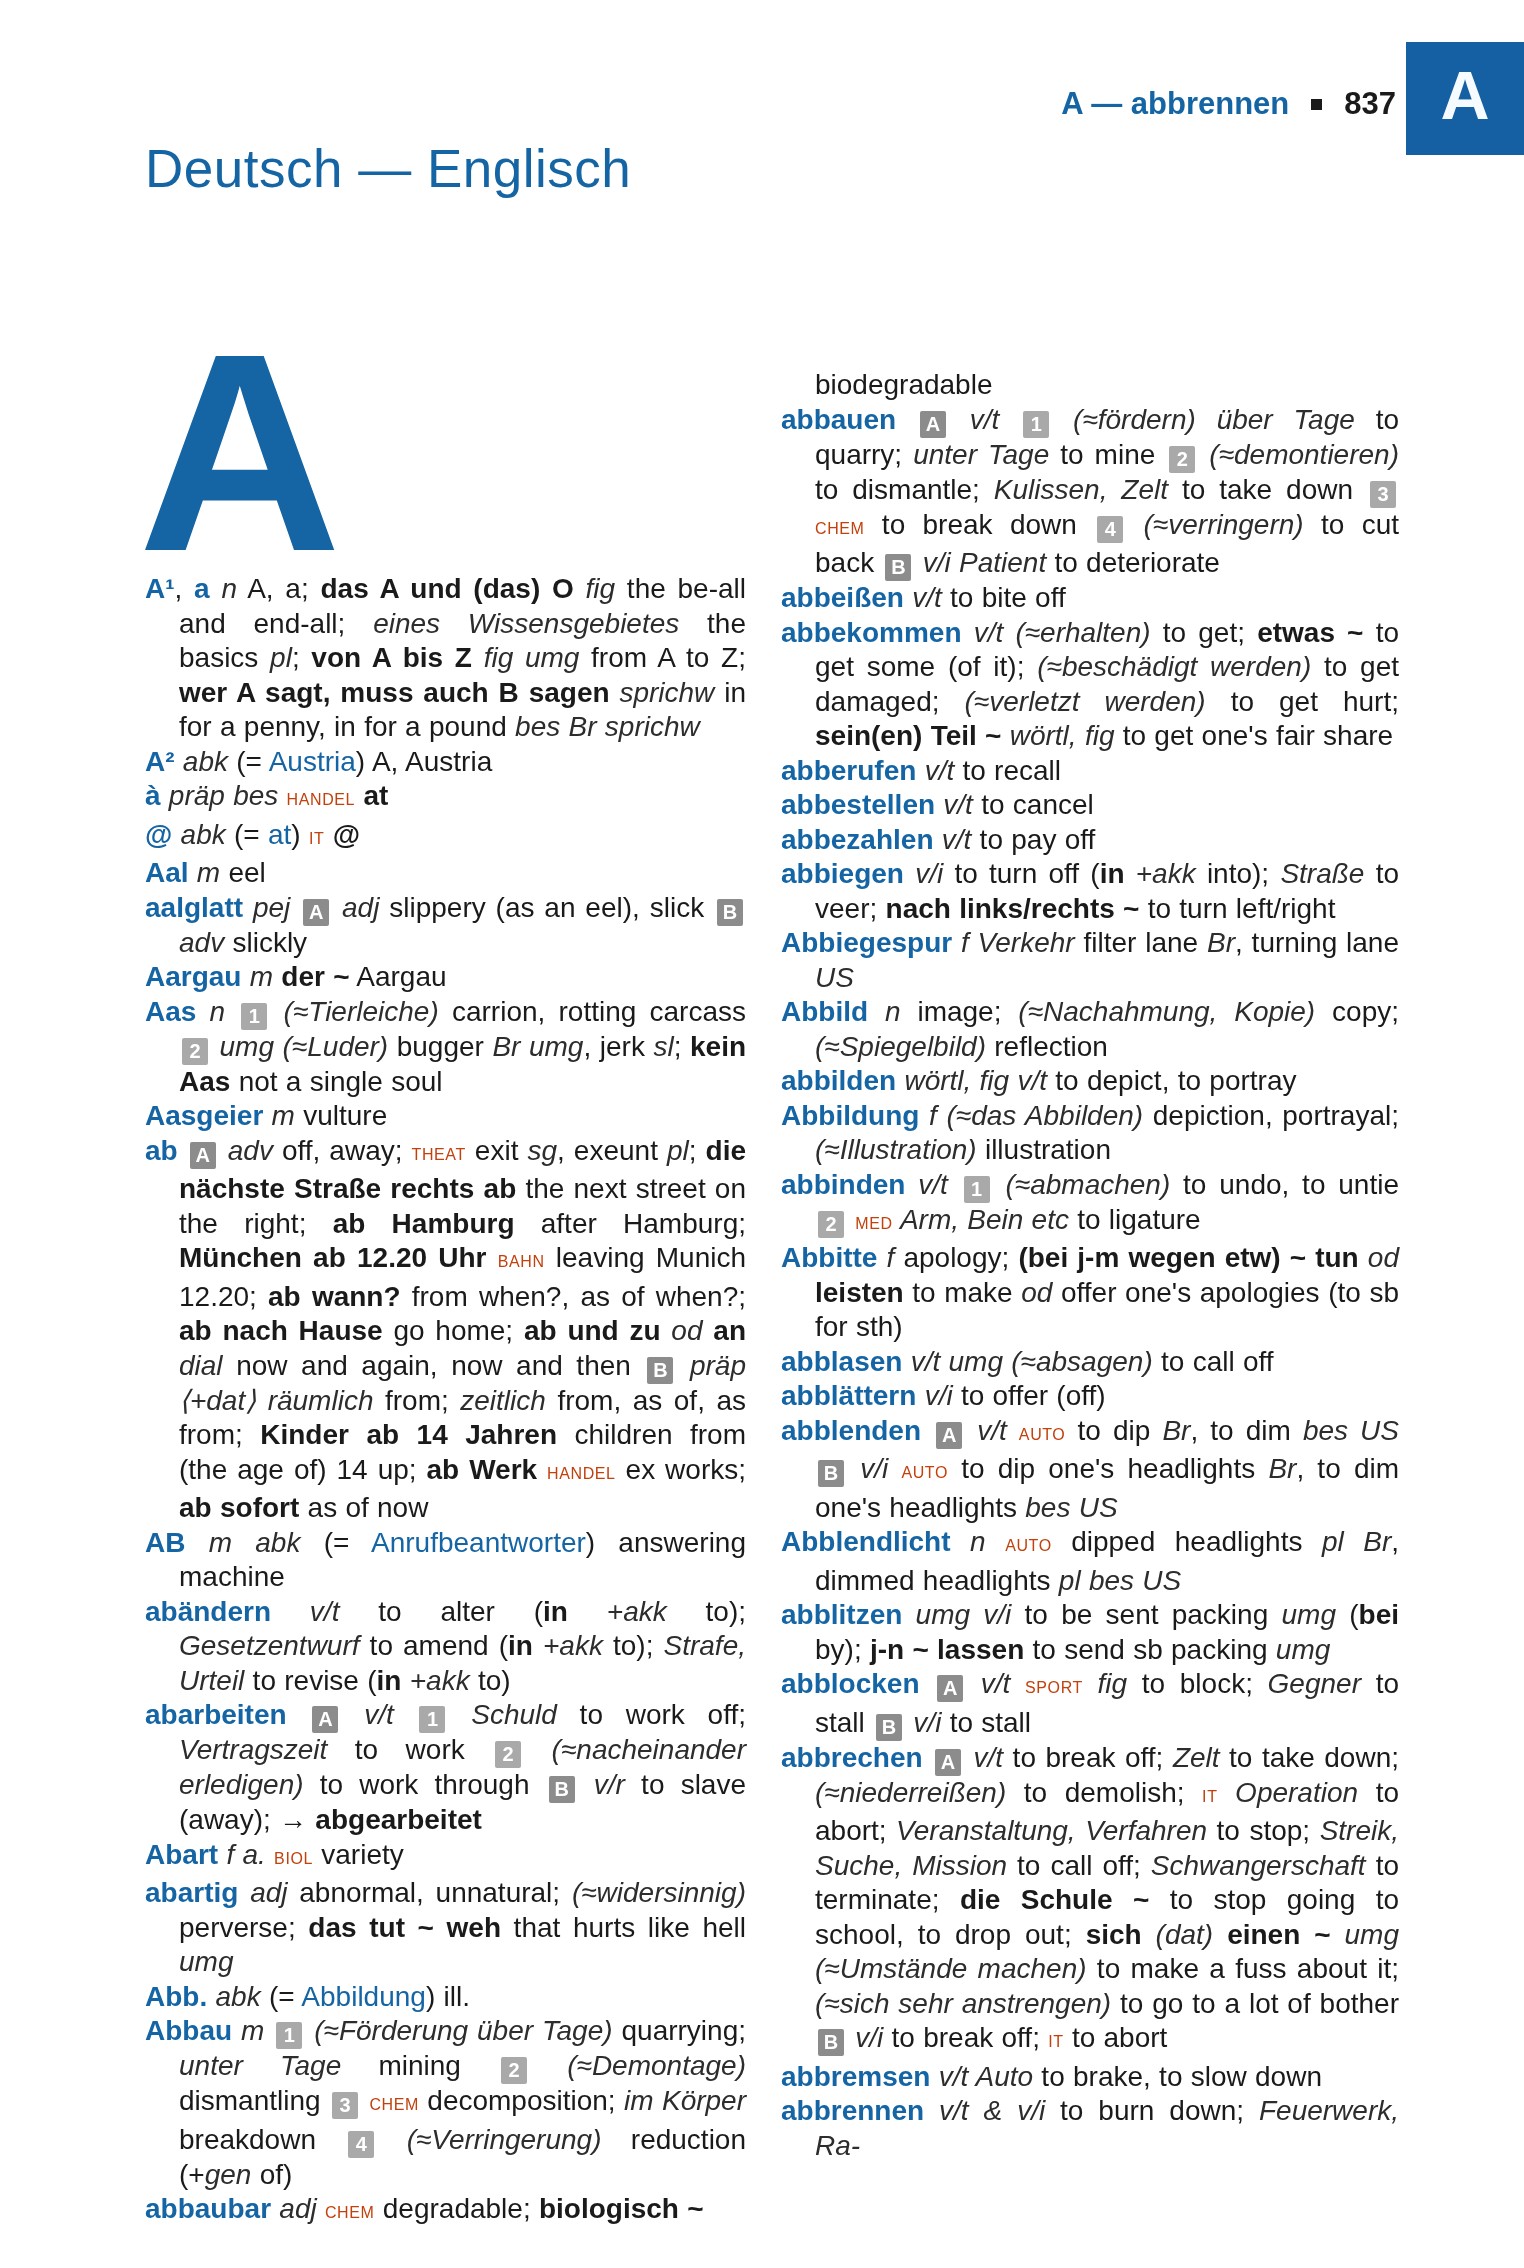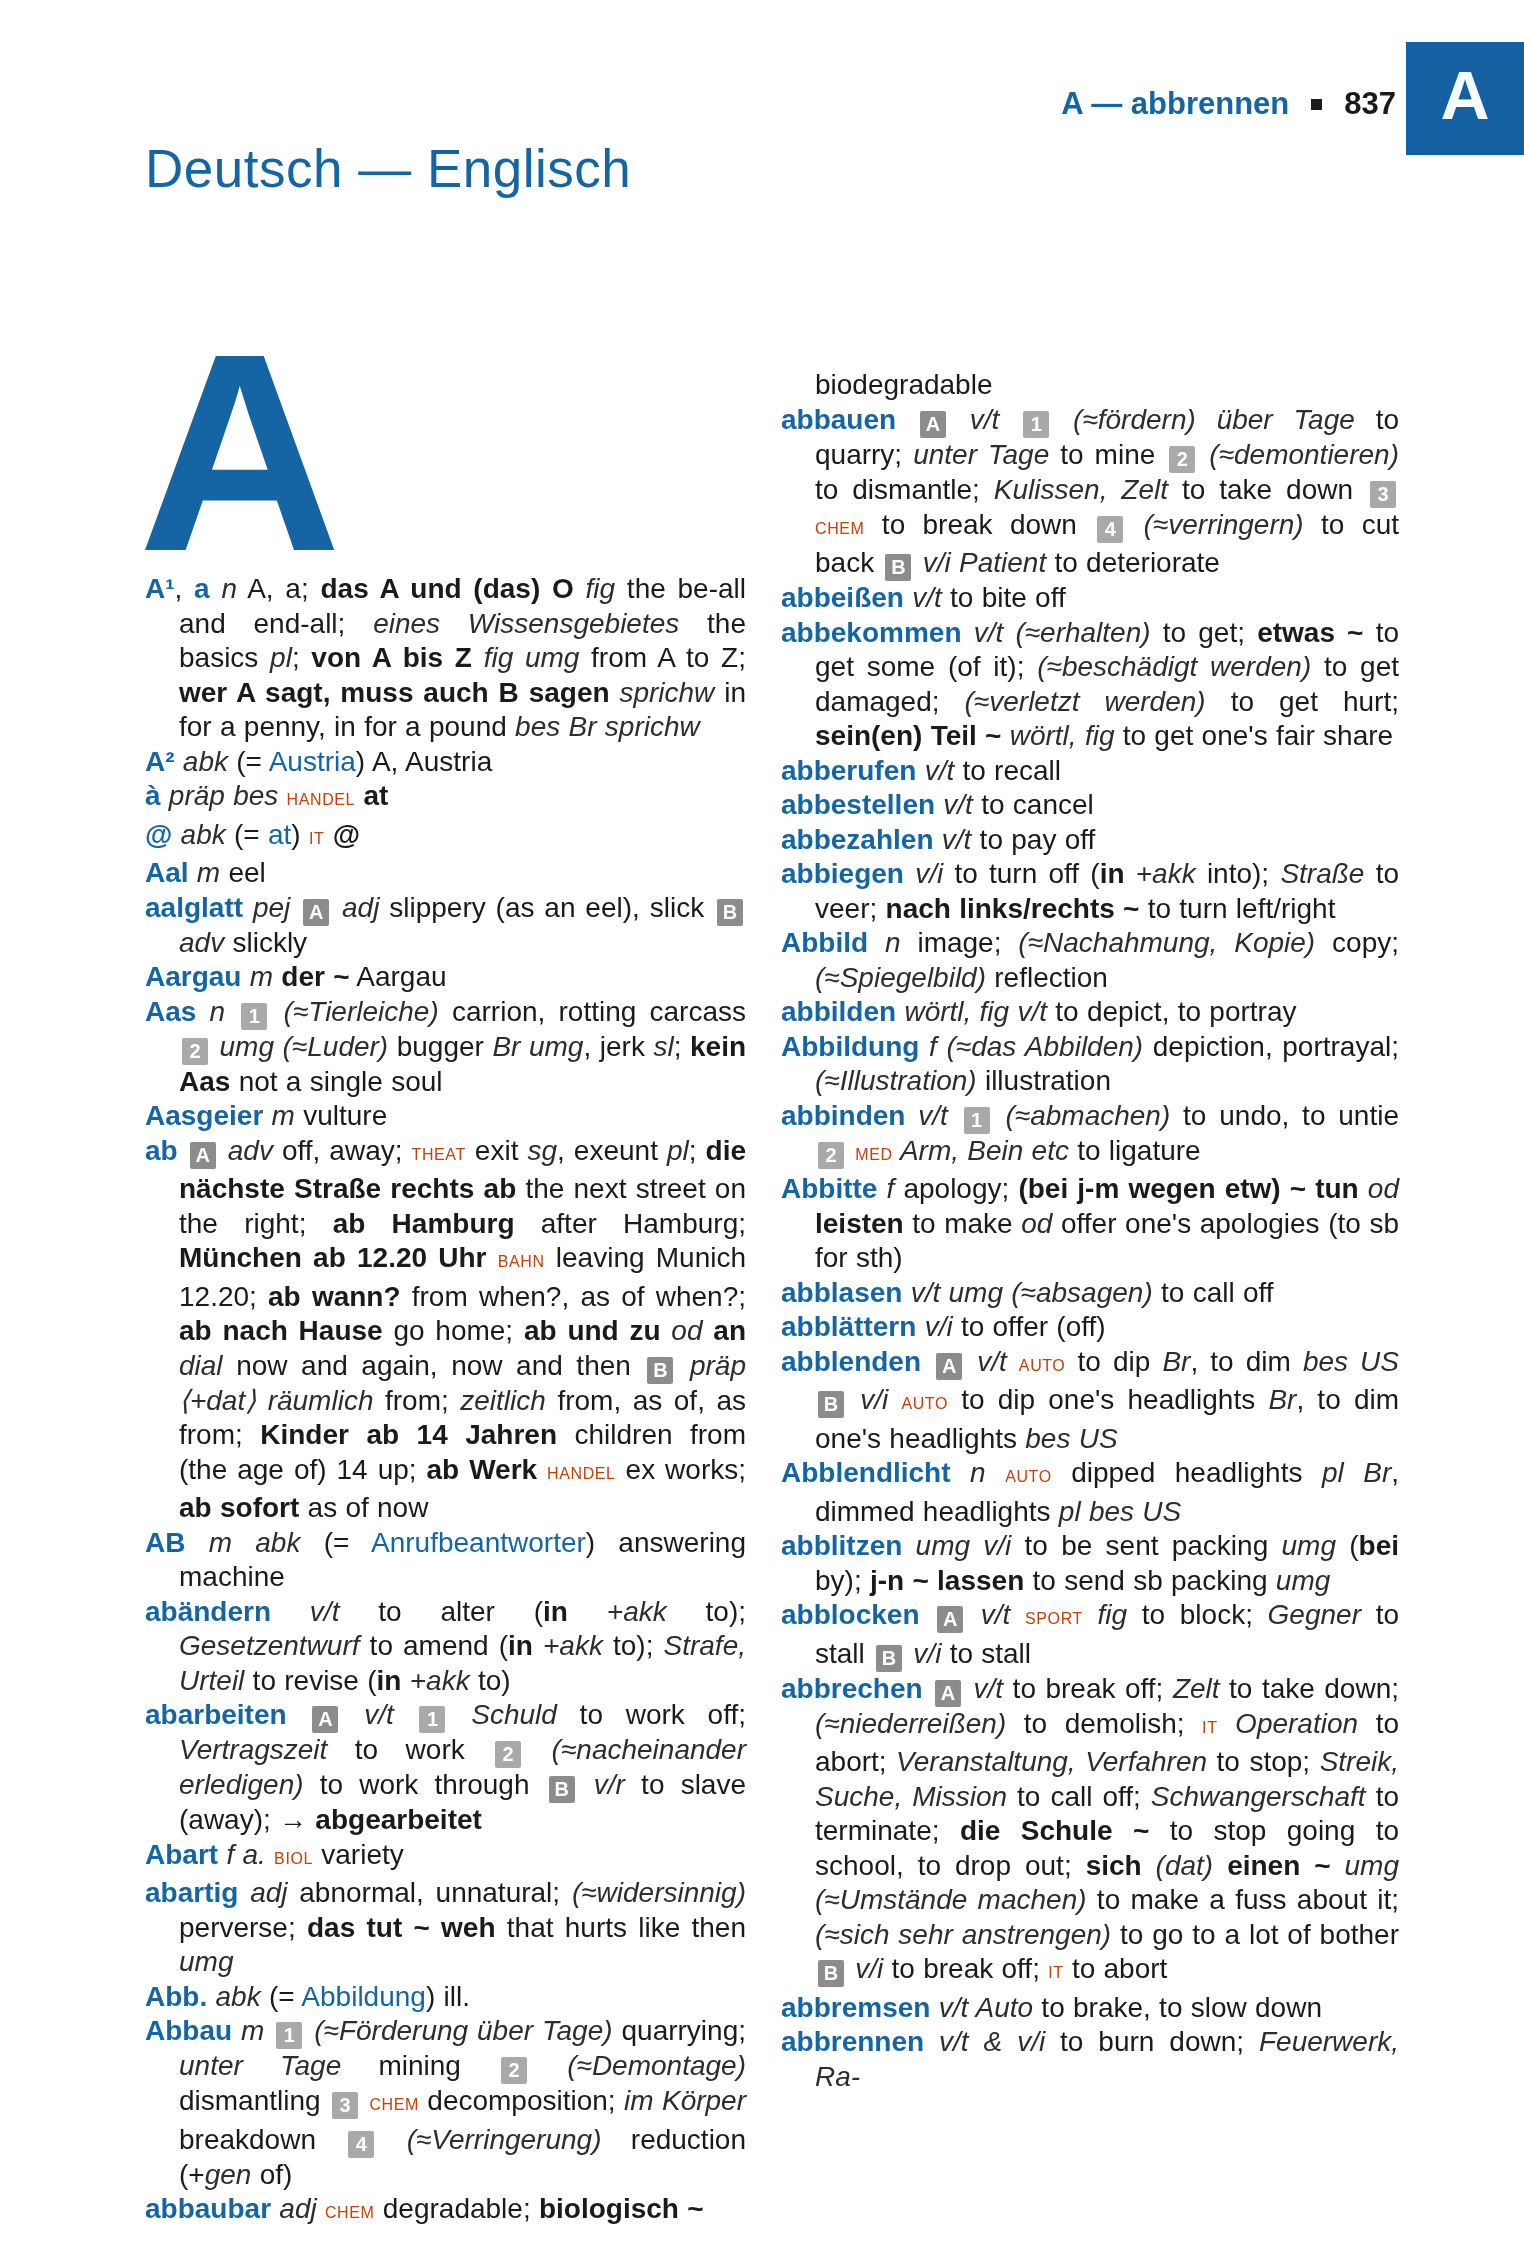--- a/index.html
+++ b/index.html
@@ -79,34 +79,35 @@
       <p class="entry"><span class="hw">Aal</span><span class="i"> m</span><span class="t"> eel</span></p>
       <p class="entry"><span class="hw">aalglatt</span><span class="i"> pej</span><span class="t"> </span><span class="boxA">A</span><span class="i"> adj</span><span class="t"> slippery (as an eel), slick </span><span class="boxA">B</span><span class="i"> adv</span><span class="t"> slickly</span></p>
       <p class="entry"><span class="hw">Aargau</span><span class="i"> m</span><span class="b"> der ~</span><span class="t"> Aargau</span></p>
       <p class="entry"><span class="hw">Aas</span><span class="i"> n</span><span class="t"> </span><span class="boxN">1</span><span class="i"> (≈Tierleiche)</span><span class="t"> carrion, rotting carcass </span><span class="boxN">2</span><span class="i"> umg (≈Luder)</span><span class="t"> bugger </span><span class="i">Br umg</span><span class="t">, jerk </span><span class="i">sl</span><span class="t">; </span><span class="b">kein Aas</span><span class="t"> not a single soul</span></p>
       <p class="entry"><span class="hw">Aasgeier</span><span class="i"> m</span><span class="t"> vulture</span></p>
       <p class="entry"><span class="hw">ab</span><span class="t"> </span><span class="boxA">A</span><span class="i"> adv</span><span class="t"> off, away; </span><span class="sc">THEAT</span><span class="t"> exit </span><span class="i">sg</span><span class="t">, exeunt </span><span class="i">pl</span><span class="t">; </span><span class="b">die nächste Straße rechts ab</span><span class="t"> the next street on the right; </span><span class="b">ab Hamburg</span><span class="t"> after Hamburg; </span><span class="b">München ab 12.20 Uhr</span><span class="t"> </span><span class="sc">BAHN</span><span class="t"> leaving Munich 12.20; </span><span class="b">ab wann?</span><span class="t"> from when?, as of when?; </span><span class="b">ab nach Hause</span><span class="t"> go home; </span><span class="b">ab und zu</span><span class="i"> od</span><span class="b"> an</span><span class="i"> dial</span><span class="t"> now and again, now and then </span><span class="boxA">B</span><span class="i"> präp ⟨+dat⟩ räumlich</span><span class="t"> from; </span><span class="i">zeitlich</span><span class="t"> from, as of, as from; </span><span class="b">Kinder ab 14 Jahren</span><span class="t"> children from (the age of) 14 up; </span><span class="b">ab Werk</span><span class="t"> </span><span class="sc">HANDEL</span><span class="t"> ex works; </span><span class="b">ab sofort</span><span class="t"> as of now</span></p>
       <p class="entry"><span class="hw">AB</span><span class="i"> m abk</span><span class="t"> (= </span><span class="blue">Anrufbeantworter</span><span class="t">) answering machine</span></p>
       <p class="entry"><span class="hw">abändern</span><span class="i"> v/t</span><span class="t"> to alter (</span><span class="b">in</span><span class="i"> +akk</span><span class="t"> to); </span><span class="i">Gesetzentwurf</span><span class="t"> to amend (</span><span class="b">in</span><span class="i"> +akk</span><span class="t"> to); </span><span class="i">Strafe, Urteil</span><span class="t"> to revise (</span><span class="b">in</span><span class="i"> +akk</span><span class="t"> to)</span></p>
       <p class="entry"><span class="hw">abarbeiten</span><span class="t"> </span><span class="boxA">A</span><span class="i"> v/t</span><span class="t"> </span><span class="boxN">1</span><span class="i"> Schuld</span><span class="t"> to work off; </span><span class="i">Vertragszeit</span><span class="t"> to work </span><span class="boxN">2</span><span class="i"> (≈nacheinander erledigen)</span><span class="t"> to work through </span><span class="boxA">B</span><span class="i"> v/r</span><span class="t"> to slave (away); → </span><span class="b">abgearbeitet</span></p>
       <p class="entry"><span class="hw">Abart</span><span class="i"> f a.</span><span class="t"> </span><span class="sc">BIOL</span><span class="t"> variety</span></p>
-      <p class="entry"><span class="hw">abartig</span><span class="i"> adj</span><span class="t"> abnormal, unnatural; </span><span class="i">(≈widersinnig)</span><span class="t"> perverse; </span><span class="b">das tut ~ weh</span><span class="t"> that hurts like then </span><span class="i">umg</span></p>
+      <p class="entry"><span class="hw">abartig</span><span class="i"> adj</span><span class="t"> abnormal, unnatural; </span><span class="i">(≈widersinnig)</span><span class="t"> perverse; </span><span class="b">das tut ~ weh</span><span class="t"> that hurts like hell </span><span class="i">umg</span></p>
       <p class="entry"><span class="hw">Abb.</span><span class="i"> abk</span><span class="t"> (= </span><span class="blue">Abbildung</span><span class="t">) ill.</span></p>
       <p class="entry"><span class="hw">Abbau</span><span class="i"> m</span><span class="t"> </span><span class="boxN">1</span><span class="i"> (≈Förderung über Tage)</span><span class="t"> quarrying; </span><span class="i">unter Tage</span><span class="t"> mining </span><span class="boxN">2</span><span class="i"> (≈Demontage)</span><span class="t"> dismantling </span><span class="boxN">3</span><span class="t"> </span><span class="sc">CHEM</span><span class="t"> decomposition; </span><span class="i">im Körper</span><span class="t"> breakdown </span><span class="boxN">4</span><span class="i"> (≈Verringerung)</span><span class="t"> reduction (+</span><span class="i">gen</span><span class="t"> of)</span></p>
       <p class="entry"><span class="hw">abbaubar</span><span class="i"> adj</span><span class="t"> </span><span class="sc">CHEM</span><span class="t"> degradable; </span><span class="b">biologisch ~</span></p>
     </div>
   <div class="col col-right">
       <p class="entry cont"><span class="t">biodegradable</span></p>
       <p class="entry"><span class="hw">abbauen</span><span class="t"> </span><span class="boxA">A</span><span class="i"> v/t</span><span class="t"> </span><span class="boxN">1</span><span class="i"> (≈fördern) über Tage</span><span class="t"> to quarry; </span><span class="i">unter Tage</span><span class="t"> to mine </span><span class="boxN">2</span><span class="i"> (≈demontieren)</span><span class="t"> to dismantle; </span><span class="i">Kulissen, Zelt</span><span class="t"> to take down </span><span class="boxN">3</span><span class="t"> </span><span class="sc">CHEM</span><span class="t"> to break down </span><span class="boxN">4</span><span class="i"> (≈verringern)</span><span class="t"> to cut back </span><span class="boxA">B</span><span class="i"> v/i Patient</span><span class="t"> to deteriorate</span></p>
       <p class="entry"><span class="hw">abbeißen</span><span class="i"> v/t</span><span class="t"> to bite off</span></p>
       <p class="entry"><span class="hw">abbekommen</span><span class="i"> v/t (≈erhalten)</span><span class="t"> to get; </span><span class="b">etwas ~</span><span class="t"> to get some (of it); </span><span class="i">(≈beschädigt werden)</span><span class="t"> to get damaged; </span><span class="i">(≈verletzt werden)</span><span class="t"> to get hurt; </span><span class="b">sein(en) Teil ~</span><span class="i"> wörtl, fig</span><span class="t"> to get one's fair share</span></p>
       <p class="entry"><span class="hw">abberufen</span><span class="i"> v/t</span><span class="t"> to recall</span></p>
       <p class="entry"><span class="hw">abbestellen</span><span class="i"> v/t</span><span class="t"> to cancel</span></p>
       <p class="entry"><span class="hw">abbezahlen</span><span class="i"> v/t</span><span class="t"> to pay off</span></p>
       <p class="entry"><span class="hw">abbiegen</span><span class="i"> v/i</span><span class="t"> to turn off (</span><span class="b">in</span><span class="i"> +akk</span><span class="t"> into); </span><span class="i">Straße</span><span class="t"> to veer; </span><span class="b">nach links/rechts ~</span><span class="t"> to turn left/right</span></p>
+      <p class="entry"><span class="hw">Abbiegespur</span><span class="i"> f Verkehr</span><span class="t"> filter lane </span><span class="i">Br</span><span class="t">, turning lane </span><span class="i">US</span></p>
       <p class="entry"><span class="hw">Abbild</span><span class="i"> n</span><span class="t"> image; </span><span class="i">(≈Nachahmung, Kopie)</span><span class="t"> copy; </span><span class="i">(≈Spiegelbild)</span><span class="t"> reflection</span></p>
       <p class="entry"><span class="hw">abbilden</span><span class="i"> wörtl, fig v/t</span><span class="t"> to depict, to portray</span></p>
       <p class="entry"><span class="hw">Abbildung</span><span class="i"> f (≈das Abbilden)</span><span class="t"> depiction, portrayal; </span><span class="i">(≈Illustration)</span><span class="t"> illustration</span></p>
       <p class="entry"><span class="hw">abbinden</span><span class="i"> v/t</span><span class="t"> </span><span class="boxN">1</span><span class="i"> (≈abmachen)</span><span class="t"> to undo, to untie </span><span class="boxN">2</span><span class="t"> </span><span class="sc">MED</span><span class="i"> Arm, Bein etc</span><span class="t"> to ligature</span></p>
       <p class="entry"><span class="hw">Abbitte</span><span class="i"> f</span><span class="t"> apology; </span><span class="b">(bei j-m wegen etw) ~ tun</span><span class="i"> od</span><span class="b"> leisten</span><span class="t"> to make </span><span class="i">od</span><span class="t"> offer one's apologies (to sb for sth)</span></p>
       <p class="entry"><span class="hw">abblasen</span><span class="i"> v/t umg (≈absagen)</span><span class="t"> to call off</span></p>
       <p class="entry"><span class="hw">abblättern</span><span class="i"> v/i</span><span class="t"> to offer (off)</span></p>
       <p class="entry"><span class="hw">abblenden</span><span class="t"> </span><span class="boxA">A</span><span class="i"> v/t</span><span class="t"> </span><span class="sc">AUTO</span><span class="t"> to dip </span><span class="i">Br</span><span class="t">, to dim </span><span class="i">bes US</span><span class="t"> </span><span class="boxA">B</span><span class="i"> v/i</span><span class="t"> </span><span class="sc">AUTO</span><span class="t"> to dip one's headlights </span><span class="i">Br</span><span class="t">, to dim one's headlights </span><span class="i">bes US</span></p>
       <p class="entry"><span class="hw">Abblendlicht</span><span class="i"> n</span><span class="t"> </span><span class="sc">AUTO</span><span class="t"> dipped headlights </span><span class="i">pl Br</span><span class="t">, dimmed headlights </span><span class="i">pl bes US</span></p>
       <p class="entry"><span class="hw">abblitzen</span><span class="i"> umg v/i</span><span class="t"> to be sent packing </span><span class="i">umg</span><span class="t"> (</span><span class="b">bei</span><span class="t"> by); </span><span class="b">j-n ~ lassen</span><span class="t"> to send sb packing </span><span class="i">umg</span></p>

